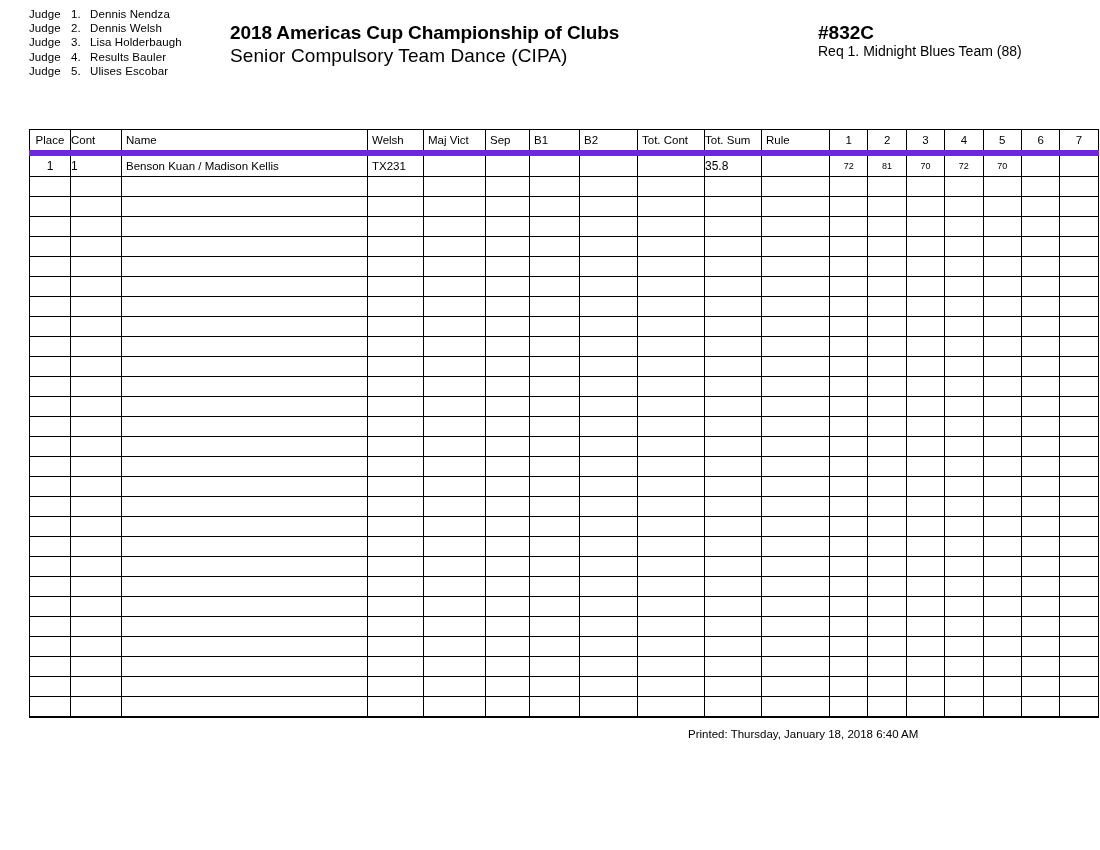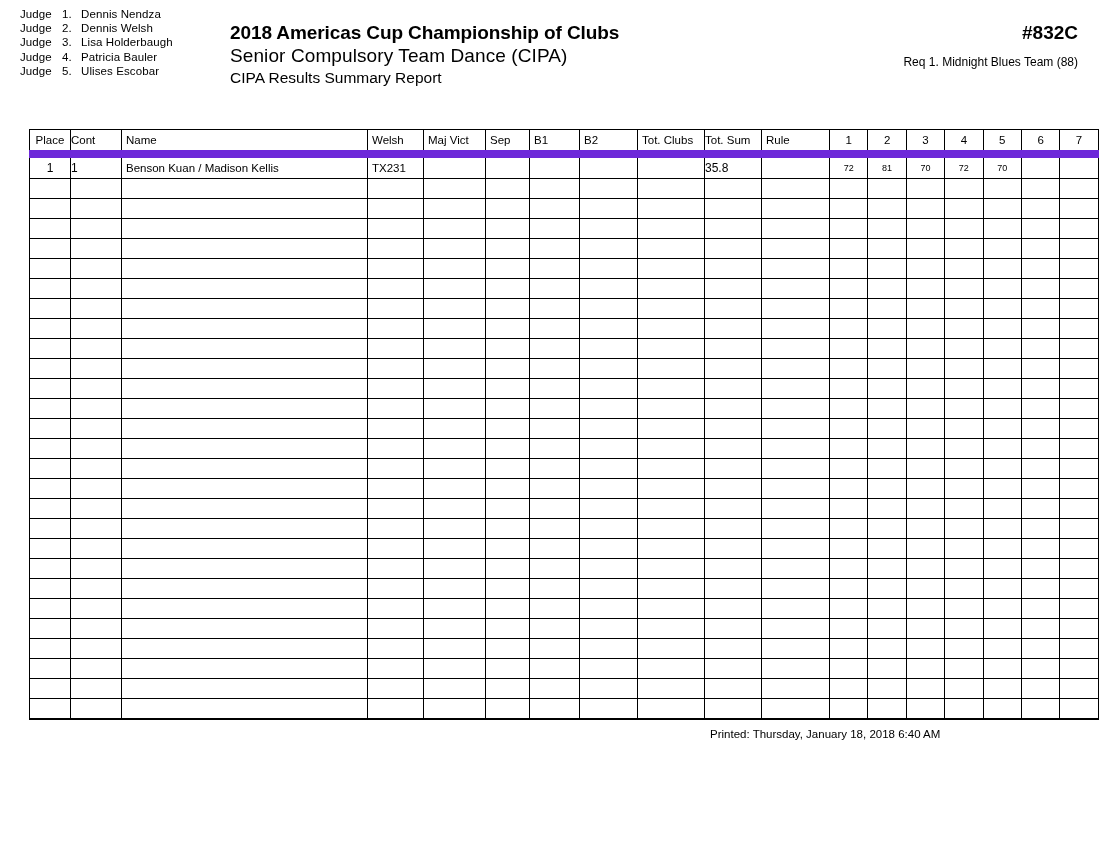--- a/index.html
+++ b/index.html
@@ -13,21 +13,21 @@
     height: 850px;
     position: relative;
     font-family: "Liberation Sans", sans-serif;
     color: #000000;
     overflow: hidden;
   }
 
   
   #judges-panel {
     position: absolute;
-    left: 20px;
+    left: 29px;
     top: 7px;
     width: 300px;
     text-decoration: underline;
   }
   .judge-line {
     font-size: 11.5px;
     line-height: 14.2px;
     white-space: nowrap;
     letter-spacing: 0.1px;
   }
@@ -63,33 +63,32 @@
   #report-subtitle {
     font-size: 15.5px;
     line-height: 20px;
   }
 
   
   #event-number-block {
     position: absolute;
     right: 22px;
     top: 22px;
-    text-align: right;
+    text-align: left;
     width: 260px;
   }
   #event-number {
     font-size: 19px;
     font-weight: bold;
     line-height: 22px;
   }
   #requirement-line {
-    font-size: 12px;
+    font-size: 14px;
     line-height: 15px;
     white-space: nowrap;
-    margin-top: 11px;
   }
   .req-label { display: inline-block; }
 
   
   #results-table {
     position: absolute;
     left: 29px;
     top: 129px;
     width: 1019px;
     border-collapse: collapse;
@@ -102,21 +101,21 @@
     padding: 0 0 0 4px;
     font-size: 11.5px;
     font-weight: normal;
     text-align: left;
     vertical-align: middle;
     overflow: hidden;
     white-space: nowrap;
   }
   #results-table thead th {
     height: 20px;
-    border-bottom: 8px solid #6d28d9;
+    border-bottom: 6px solid #6d28d9;
   }
   #results-table thead th.judge-col {
     text-align: center;
     padding-left: 0;
   }
   .col-place   { width: 40px;  text-align: center !important; padding-left: 0 !important; }
   .col-cont    { width: 50px;  text-align: right; padding-left: 0 !important; margin-top: 18px; }
   .col-name    { width: 241px; }
   .col-cntry   { width: 51px; }
   .col-majvict { width: 57px; }
@@ -147,42 +146,41 @@
   #results-table tbody tr.data-row td.col-cntry {
     font-size: 11.5px;
   }
   #results-table tbody tr:last-child td {
     border-bottom: 2px solid #000000;
   }
 
   
   #printed-footer {
     position: absolute;
-    left: 710px;
+    left: 688px;
     top: 728px;
     font-size: 11.5px;
     white-space: nowrap;
   }
   .printed-label { display: inline-block; }
 </style>
 </head>
 <body>
 
 <div id="judges-panel">
     <div class="judge-line"><span class="judge-word">Judge</span><span class="judge-num">1.</span><span class="judge-name">Dennis Nendza</span></div>
     <div class="judge-line"><span class="judge-word">Judge</span><span class="judge-num">2.</span><span class="judge-name">Dennis Welsh</span></div>
     <div class="judge-line"><span class="judge-word">Judge</span><span class="judge-num">3.</span><span class="judge-name">Lisa Holderbaugh</span></div>
-    <div class="judge-line"><span class="judge-word">Judge</span><span class="judge-num">4.</span><span class="judge-name">Patricia Bauler</span></div>
+    <div class="judge-line"><span class="judge-word">Judge</span><span class="judge-num">4.</span><span class="judge-name">Results Bauler</span></div>
     <div class="judge-line"><span class="judge-word">Judge</span><span class="judge-num">5.</span><span class="judge-name">Ulises Escobar</span></div>
   </div>
 
 <div id="title-block">
   <div id="event-title">2018 Americas Cup Championship of Clubs</div>
   <div id="category-title">Senior Compulsory Team Dance (CIPA)</div>
-  <div id="report-subtitle">CIPA Results Summary Report</div>
 </div>
 
 <div id="event-number-block">
   <div id="event-number">#832C</div>
   <div id="requirement-line">
     <span class="req-label">Req  1.</span>
     <span>Midnight Blues Team (88)</span>
   </div>
 </div>
 
@@ -190,21 +188,21 @@
   <thead>
     <tr>
         <th class="col-place">Place</th>
         <th class="col-cont">Cont</th>
         <th class="col-name">Name</th>
         <th class="col-cntry">Welsh</th>
         <th class="col-majvict">Maj Vict</th>
         <th class="col-sep">Sep</th>
         <th class="col-b1">B1</th>
         <th class="col-b2">B2</th>
-        <th class="col-totvict">Tot. Clubs</th>
+        <th class="col-totvict">Tot. Cont</th>
         <th class="col-totsum">Tot. Sum</th>
         <th class="col-rule">Rule</th>
         <th class="judge-col">1</th>
         <th class="judge-col">2</th>
         <th class="judge-col">3</th>
         <th class="judge-col">4</th>
         <th class="judge-col">5</th>
         <th class="judge-col">6</th>
         <th class="judge-col">7</th>
       </tr>

